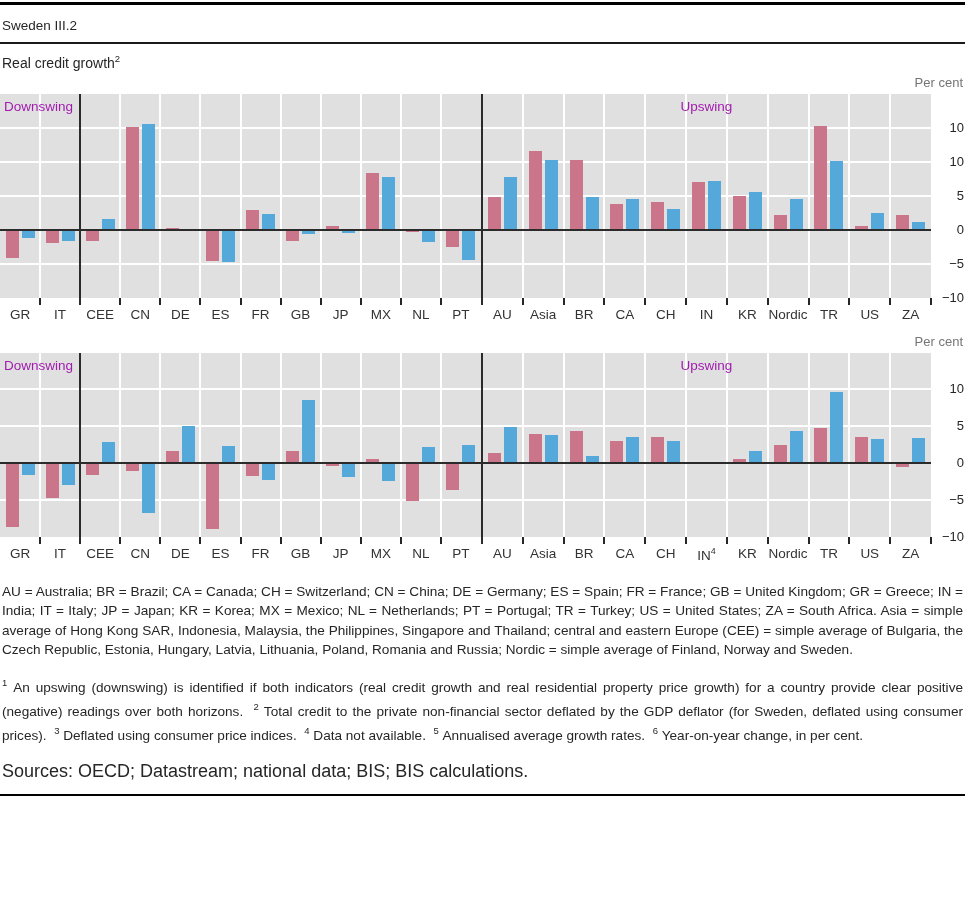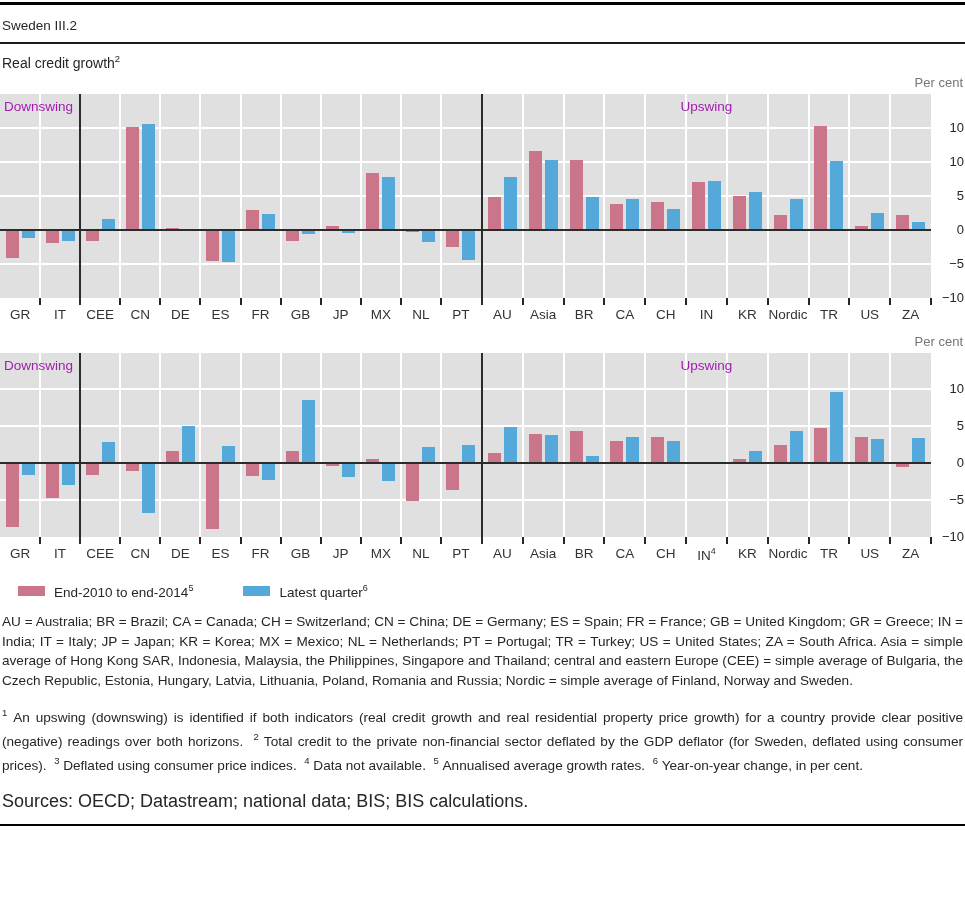--- a/index.html
+++ b/index.html
@@ -308,30 +308,20 @@
       <div class="xtick" style="left: 930px; top: 184px;"></div>
       <div class="dark-sep" style="left: 79.1667px; height: 191px;"></div>
       <div class="dark-sep" style="left: 480.5px; height: 191px;"></div>
       <div class="ytick-label" style="left: 933px; top: 28.8px;">10</div>
       <div class="ytick-label" style="left: 933px; top: 65.6px;">5</div>
       <div class="ytick-label" style="left: 933px; top: 102.4px;">0</div>
       <div class="ytick-label" style="left: 933px; top: 139.2px;">−5</div>
       <div class="ytick-label" style="left: 933px; top: 176px;">−10</div>
     </div>
 
-  <div class="legend">
-    <div class="legend-item">
-      <span class="swatch" style="background: rgb(202, 117, 137);"></span>
-      <span class="legend-label"><span>End-2010 to end-2014</span><sup>5</sup></span>
-    </div>
-    <div class="legend-item">
-      <span class="swatch" style="background: rgb(84, 168, 218);"></span>
-      <span class="legend-label"><span>Latest quarter</span><sup>6</sup></span>
-    </div>
-  </div>
 
   <div class="note-para">AU = Australia; BR = Brazil; CA = Canada; CH = Switzerland; CN = China; DE = Germany; ES = Spain; FR = France; GB = United Kingdom; GR = Greece; IN = India; IT = Italy; JP = Japan; KR = Korea; MX = Mexico; NL = Netherlands; PT = Portugal; TR = Turkey; US = United States; ZA = South Africa. Asia = simple average of Hong Kong SAR, Indonesia, Malaysia, the Philippines, Singapore and Thailand; central and eastern Europe (CEE) = simple average of Bulgaria, the Czech Republic, Estonia, Hungary, Latvia, Lithuania, Poland, Romania and Russia; Nordic = simple average of Finland, Norway and Sweden.</div>
 
   <div class="note-para"><sup class="fnsup">1</sup>&nbsp;An upswing (downswing) is identified if both indicators (real credit growth and real residential property price growth) for a country provide clear positive (negative) readings over both horizons.&nbsp;&nbsp;<sup class="fnsup">2</sup>&nbsp;Total credit to the private non-financial sector deflated by the GDP deflator (for Sweden, deflated using consumer prices).&nbsp;&nbsp;<sup class="fnsup">3</sup>&nbsp;Deflated using consumer price indices.&nbsp;&nbsp;<sup class="fnsup">4</sup>&nbsp;Data not available.&nbsp;&nbsp;<sup class="fnsup">5</sup>&nbsp;Annualised average growth rates.&nbsp;&nbsp;<sup class="fnsup">6</sup>&nbsp;Year-on-year change, in per cent.</div>
 
   <div class="sources-line">Sources: OECD; Datastream; national data; BIS; BIS calculations.</div>
 
   <div class="bottom-rule"></div>
 
 </div>

